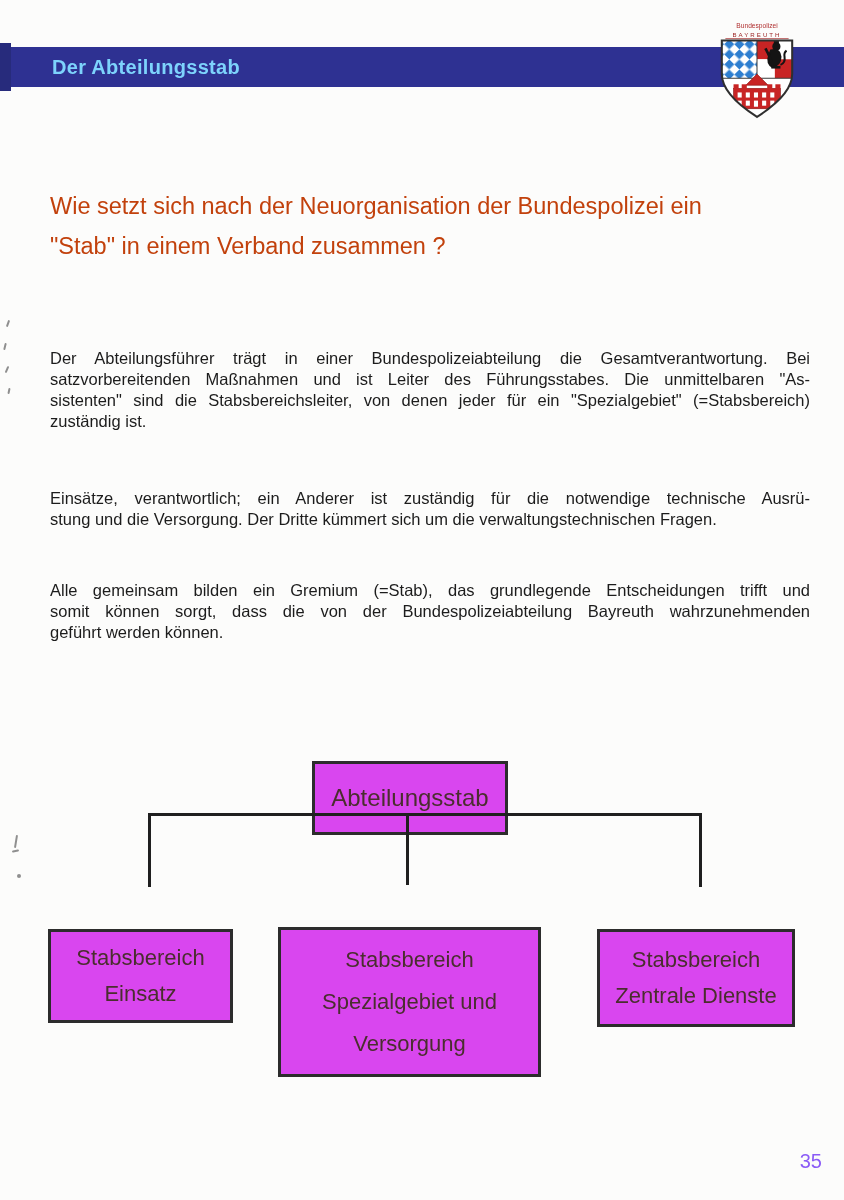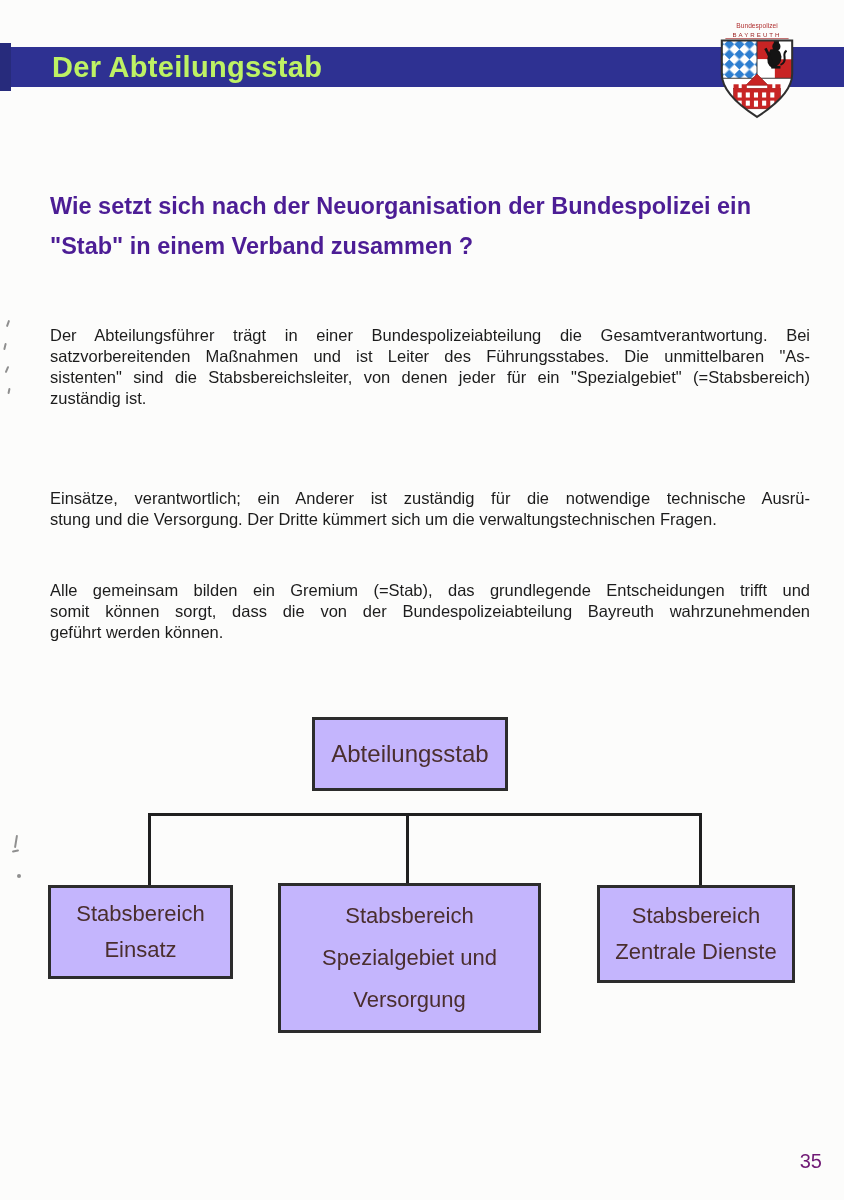--- a/index.html
+++ b/index.html
@@ -11,61 +11,61 @@
   
   .header-bar{
     position:absolute;left:0;top:47px;width:844px;height:40px;
     background:#2e3192;display:flex;align-items:center;z-index:1;
   }
   .header-notch{
     position:absolute;left:0;top:43px;width:11px;height:48px;
     background:#272b7c;z-index:2;
   }
   .header-title{
-    color:#bef264;font-weight:bold;font-size:29px;margin-left:52px;
+    color:#7dd3fc;font-weight:bold;font-size:20px;margin-left:52px;
     letter-spacing:0.3px;
   }
   
   .crest{position:absolute;left:709px;top:19px;width:96px;height:102px;z-index:3;}
   
   .heading{
     position:absolute;left:50px;top:186px;width:780px;
-    font-size:23.5px;font-weight:bold;color:#4c1d95;line-height:40px;
+    font-size:23.5px;font-weight:normal;color:#c2410c;line-height:40px;
   }
   .heading .tline{white-space:nowrap;text-align:left;}
   
   .para{
     position:absolute;left:50px;width:760px;
     font-size:16.5px;line-height:21px;color:#1c1c1c;
   }
   .para .tline{text-align:justify;text-align-last:justify;}
   .para .tlast{text-align-last:left;}
-  .p1{top:325px;}
+  .p1{top:348px;}
   .p2{top:488px;}
   .p3{top:580px;}
   
   .obox{
-    position:absolute;border:3px solid #2c2c2c;background:#c4b5fd;
+    position:absolute;border:3px solid #2c2c2c;background:#d946ef;
     color:#4a2e2e;display:flex;flex-direction:column;justify-content:center;
-    text-align:center;box-sizing:border-box;
+    text-align:center;box-sizing:border-box;margin-top:44px;
   }
   .obox .tline{text-align:center;text-align-last:center;}
   .ob-root{left:312px;top:717px;width:196px;height:74px;font-size:24px;line-height:30px;}
   .ob-left{left:48px;top:885px;width:185px;height:94px;font-size:22px;line-height:36px;}
   .ob-mid{left:278px;top:883px;width:263px;height:150px;font-size:22px;line-height:42px;}
   .ob-right{left:597px;top:885px;width:198px;height:98px;font-size:22px;line-height:36px;}
   .conn{position:absolute;background:#1f1f1f;}
   .conn-h{left:148px;top:813px;width:554px;height:3px;}
   .conn-vl{left:148px;top:813px;width:3px;height:74px;}
   .conn-vm{left:406px;top:813px;width:3px;height:72px;}
   .conn-vr{left:699px;top:813px;width:3px;height:74px;}
   
   .pageno{
     position:absolute;left:0;top:1150px;width:822px;text-align:right;
-    font-size:20px;color:#701a75;
+    font-size:20px;color:#8b5cf6;
   }
   
   .mark{position:absolute;background:#8f8f8f;border-radius:1px;}
   .m1{left:7px;top:320px;width:2px;height:7px;transform:rotate(20deg);}
   .m2{left:4px;top:343px;width:2px;height:7px;transform:rotate(14deg);}
   .m3{left:6px;top:366px;width:2px;height:7px;transform:rotate(24deg);}
   .m4{left:8px;top:388px;width:2px;height:6px;transform:rotate(12deg);}
   .m5{left:15px;top:835px;width:2px;height:13px;transform:rotate(9deg);}
   .m6{left:12px;top:850px;width:7px;height:2px;transform:rotate(-12deg);}
   .m7{left:17px;top:874px;width:4px;height:4px;border-radius:50%;}

